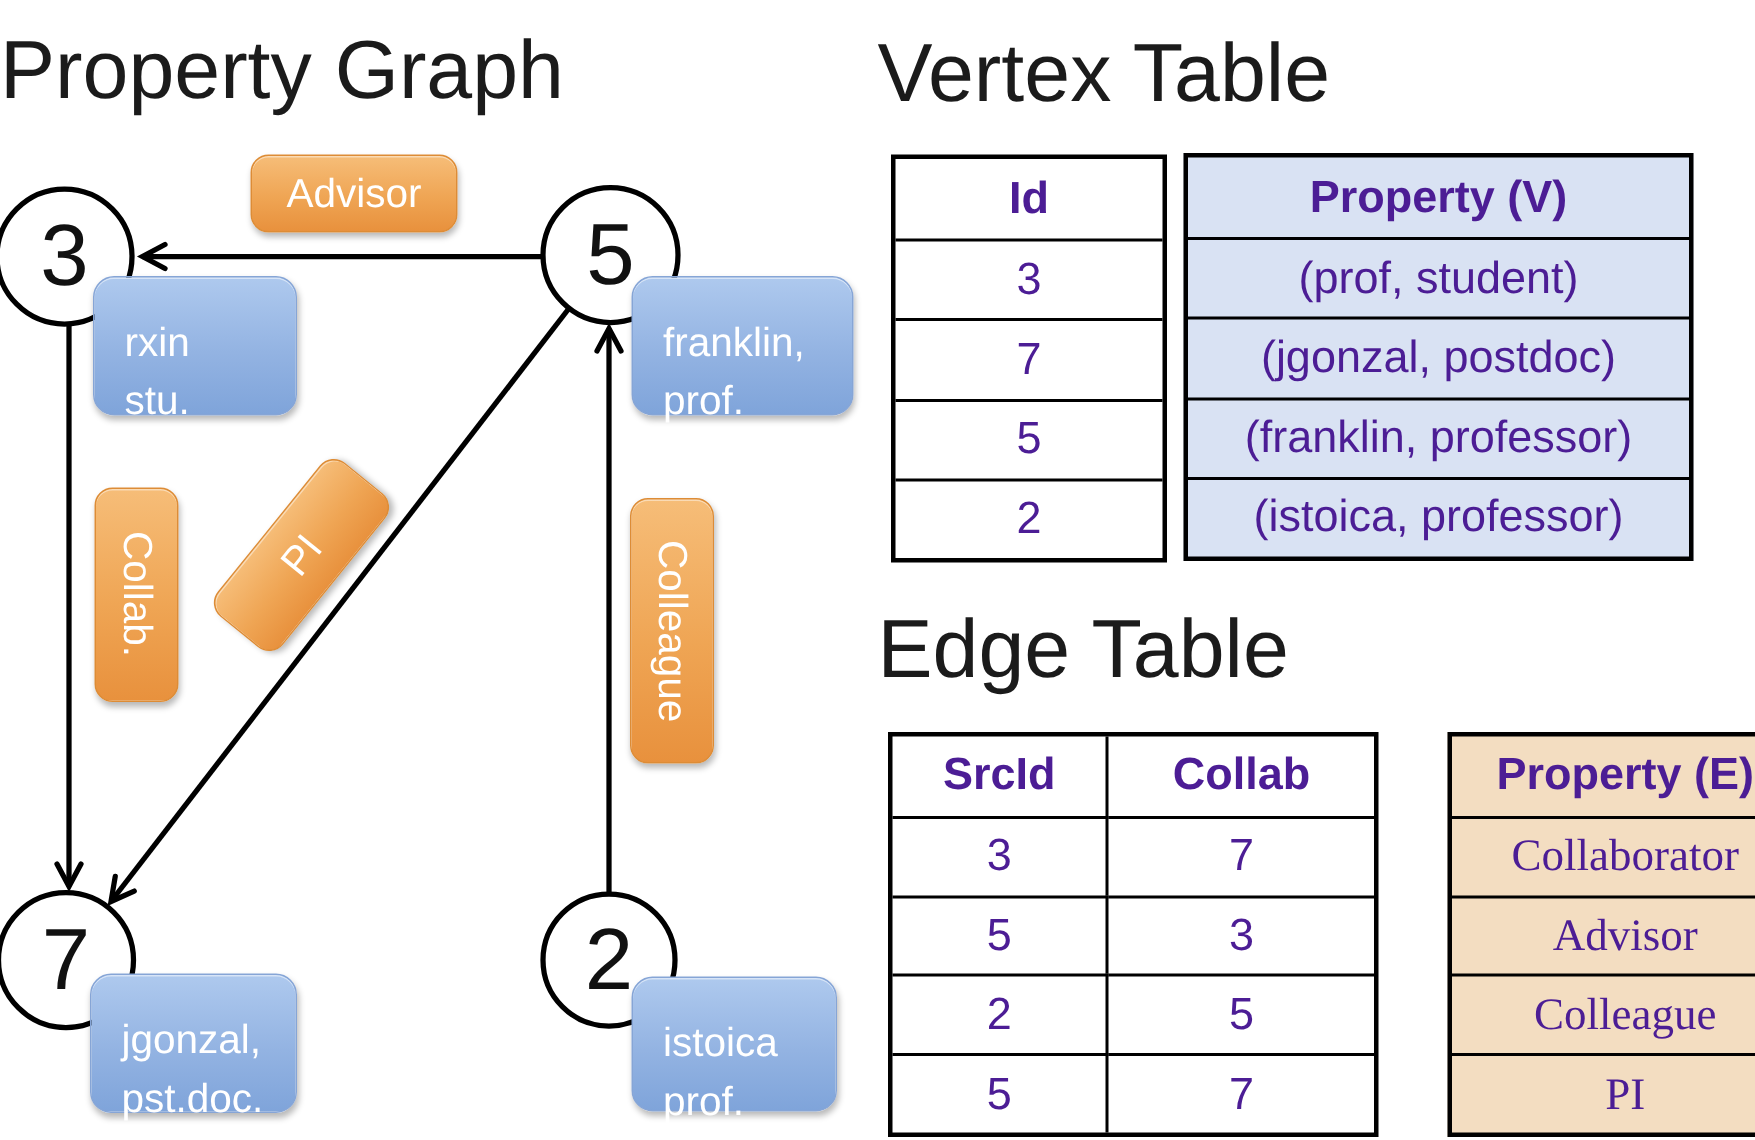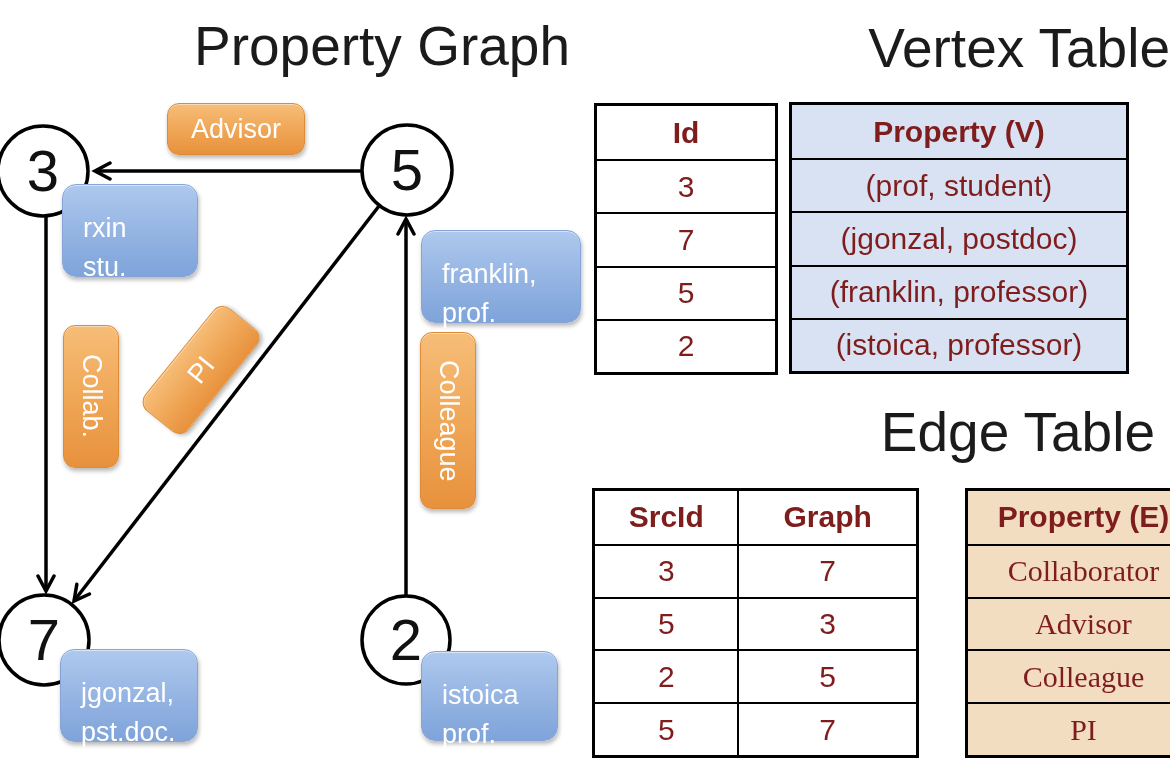--- a/index.html
+++ b/index.html
@@ -4,21 +4,21 @@
 <style>
   html,body{margin:0;padding:0;background:#ffffff;}
   .canvas{
     position:relative; width:1170px; height:760px; background:#ffffff;
     font-family:"Liberation Sans", sans-serif; overflow:hidden;
   }
   
   .title{
     position:absolute; font-weight:300; color:#1b1b1b;
     font-size:55px; letter-spacing:0px; white-space:nowrap;
-    text-align:right;
+    text-align:left;
   }
   .graph-title{ left:0; top:14px; width:570px; }
   .vertex-title{ left:585px; top:16px; width:585px; }
   .edge-title{ left:585px; top:400px; width:570px; }
 
   
   .graph-svg{ position:absolute; left:0; top:0; }
   .node-num{
     position:absolute; width:60px; text-align:center;
     font-size:58px; line-height:60px; font-weight:300; color:#111;
@@ -49,38 +49,38 @@
   
   .vbox{
     position:absolute; box-sizing:border-box;
     background:linear-gradient(180deg,#aec9ee 0%,#93b3e2 55%,#7fa4da 100%);
     border:1px solid #86a5d6; border-radius:14px;
     box-shadow:1px 3px 4px rgba(0,0,0,0.28), inset 0 1px 0 rgba(255,255,255,0.5);
     color:#ffffff; font-size:27px; line-height:39px;
     padding:24px 0 0 20px;
   }
   .rxin{ left:62px;  top:184px; width:136px; height:93px; }
-  .franklin{ left:421px; top:184px; width:160px; height:93px;margin-top:46px; }
+  .franklin{ left:421px; top:184px; width:148px; height:93px; }
   .jgonzal{ left:60px;  top:649px; width:138px; height:93px; }
   .istoica{ left:421px; top:651px; width:137px; height:90px; }
 
   
   .tbl{
     position:absolute; box-sizing:border-box; background:#ffffff;
     border:3px solid #000; display:grid;
   }
   .vt-id  { left:594px; top:103px; width:184px; height:272px; grid-template-rows:repeat(5,1fr); }
   .vt-prop{ left:789px; top:102px; width:340px; height:272px; grid-template-rows:repeat(5,1fr); background:#d9e2f3; }
   .et-ids { left:592px; top:488px; width:327px; height:270px;
             grid-template-columns:45% 55%; grid-template-rows:repeat(5,1fr); }
   .et-prop{ left:925px; top:488px; width:237px; height:270px; grid-template-rows:repeat(5,1fr); background:#f3ddc1;margin-left:40px; }
 
   .cell{
     display:flex; align-items:center; justify-content:center;
-    font-size:30px; color:#7f1d1d; white-space:nowrap;
+    font-size:30px; color:#4c1d95; white-space:nowrap;
   }
   .th{ font-weight:bold; }
   .vt-id  .cell:nth-child(n+2){ border-top:2px solid #000; }
   .vt-prop .cell:nth-child(n+2){ border-top:2px solid #000; }
   .et-prop .cell:nth-child(n+2){ border-top:2px solid #000;font-family:Liberation Serif, serif; }
   .et-ids .cell:nth-child(n+3){ border-top:2px solid #000; }
   .et-ids .cell:nth-child(odd){ border-right:2px solid #000; }
 </style>
 </head>
 <body>
@@ -153,21 +153,21 @@
   <div class="tbl vt-prop">
     <div class="cell th">Property (V)</div>
     <div class="cell">(prof, student)</div>
     <div class="cell">(jgonzal, postdoc)</div>
     <div class="cell">(franklin, professor)</div>
     <div class="cell">(istoica, professor)</div>
   </div>
 
   <div class="tbl et-ids">
     <div class="cell th">SrcId</div>
-    <div class="cell th">Graph</div>
+    <div class="cell th">Collab</div>
     <div class="cell">3</div>
     <div class="cell">7</div>
     <div class="cell">5</div>
     <div class="cell">3</div>
     <div class="cell">2</div>
     <div class="cell">5</div>
     <div class="cell">5</div>
     <div class="cell">7</div>
   </div>
 

